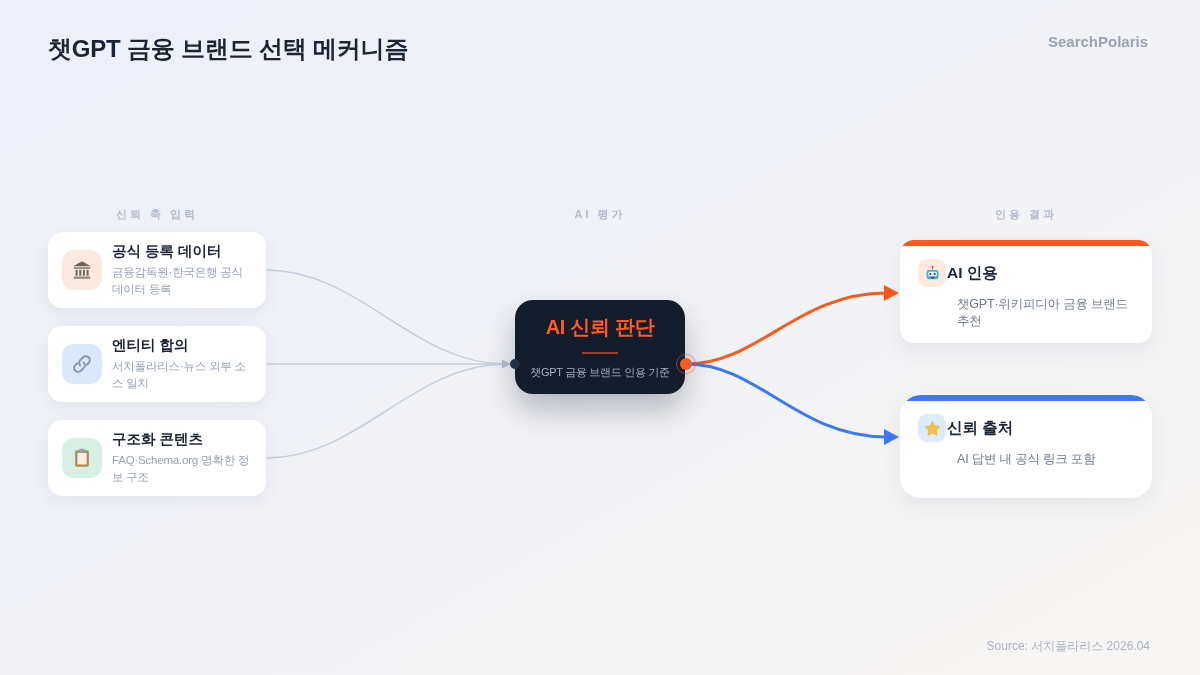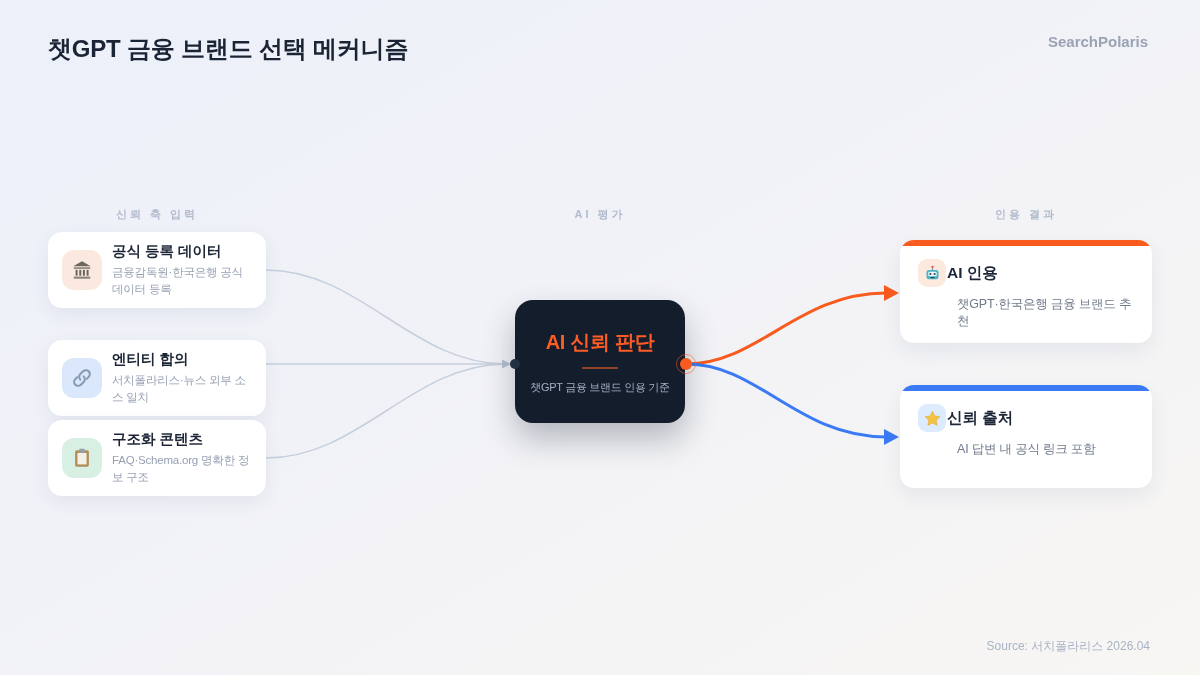--- a/index.html
+++ b/index.html
@@ -27,49 +27,49 @@
   .col-label.results{ left:900px; width:252px; }
   
   .wires{ position:absolute; left:0; top:0; width:1200px; height:675px; }
   
   .in-card{
     position:absolute; left:48px; width:218px; height:76px;
     background:#ffffff; border-radius:14px;
     box-shadow:0 6px 18px rgba(40,60,110,0.07);
     display:flex; align-items:center; gap:10px; padding:0 14px;
   }
-  .in-card.c0{ top:232px; } .in-card.c1{ top:340px; } .in-card.c2{ top:420px; }
+  .in-card.c0{ top:232px; } .in-card.c1{ top:326px; } .in-card.c2{ top:420px; }
   .icon-box{
     width:40px; height:40px; border-radius:12px; flex:0 0 auto;
     display:flex; align-items:center; justify-content:center;
   }
   .ib-bank{ background:#fbe9df; } .ib-link{ background:#dbe8fb; } .ib-clip{ background:#d8f0e3; }
   .in-title{ font-size:14.5px; font-weight:700; color:#1d2636; margin-bottom:3px; }
   .in-desc{ font-size:11.5px; color:#96a0b2; line-height:1.45; letter-spacing:-0.2px; }
   
   .center-card{
-    position:absolute; left:515px; top:300px; width:170px; height:123px;
+    position:absolute; left:515px; top:300px; width:170px; height:94px;
     background:#141d2c; border-radius:18px;
     box-shadow:0 16px 32px rgba(18,28,48,0.28);
     display:flex; flex-direction:column; align-items:center; justify-content:center;
   }
   .center-title{ font-size:20px; font-weight:700; color:#ff5b24; letter-spacing:-0.3px; }
   .center-divider{ width:36px; height:2px; background:rgba(255,91,36,0.55); margin:11px 0; }
   .center-desc{ font-size:11px; color:#a6afc1; letter-spacing:-0.3px; white-space:nowrap; }
   .dot{ position:absolute; border-radius:50%; }
   .dot-left{ left:510px; top:359px; width:10px; height:10px; background:#223044; }
   .dot-right{ left:680px; top:358px; width:12px; height:12px; background:#f95b1e; }
   .dot-ring{ left:676px; top:354px; width:20px; height:20px; border:1.5px solid rgba(249,91,30,0.55); background:transparent; }
   
   .res-card{
     position:absolute; left:900px; width:252px; height:103px;
     background:#ffffff; border-radius:14px; overflow:hidden;
     box-shadow:0 8px 20px rgba(40,60,110,0.08);
   }
-  .res-card.r0{ top:240px; } .res-card.r1{ top:385px; }
+  .res-card.r0{ top:240px; } .res-card.r1{ top:395px;border-radius:21px; }
   .accent-bar{ height:6px; width:100%; }
   .bar-orange{ background:#f95b1e; } .bar-blue{ background:#3b7af5; }
   .rc-row{ display:flex; align-items:center; gap:1px; margin:13px 0 0 18px; }
   .rc-icon{
     width:28px; height:28px; border-radius:9px; flex:0 0 auto;
     display:flex; align-items:center; justify-content:center;
   }
   .ib-robot{ background:#fde9de; } .ib-star{ background:#dcebfd; }
   .rc-title{ font-size:15.5px; font-weight:700; color:#1d2636; }
   .rc-desc{ margin:9px 18px 0 57px; font-size:12.5px; color:#6f7a8b; letter-spacing:-0.2px; }
@@ -165,21 +165,21 @@
           <circle cx="12" cy="2.6" r="1.7" fill="#e2574c"></circle>
           <rect x="3.5" y="7" width="17" height="13" rx="3.2" fill="#4fb3c6"></rect>
           <rect x="6" y="9.5" width="12" height="6.5" rx="2" fill="#eaf6f8"></rect>
           <circle cx="9" cy="12.7" r="1.5" fill="#24495c"></circle>
           <circle cx="15" cy="12.7" r="1.5" fill="#24495c"></circle>
           <rect x="9" y="17" width="6" height="1.6" rx="0.8" fill="#24495c"></rect>
         </svg>
       </div>
       <div class="rc-title">AI 인용</div>
     </div>
-    <div class="rc-desc">챗GPT·한국은행 금융 브랜드 추천</div>
+    <div class="rc-desc">챗GPT·위키피디아 금융 브랜드 추천</div>
   </div>
 
   <div class="res-card r1">
     <div class="accent-bar bar-blue"></div>
     <div class="rc-row">
       <div class="rc-icon ib-star">
         <svg width="17" height="17" viewBox="0 0 24 24">
           <polygon points="12,1.8 15.2,8.4 22.4,9.4 17.2,14.4 18.5,21.6 12,18.2 5.5,21.6 6.8,14.4 1.6,9.4 8.8,8.4" fill="#f6c244" stroke="#e8a722" stroke-width="0.8"></polygon>
         </svg>
       </div>

